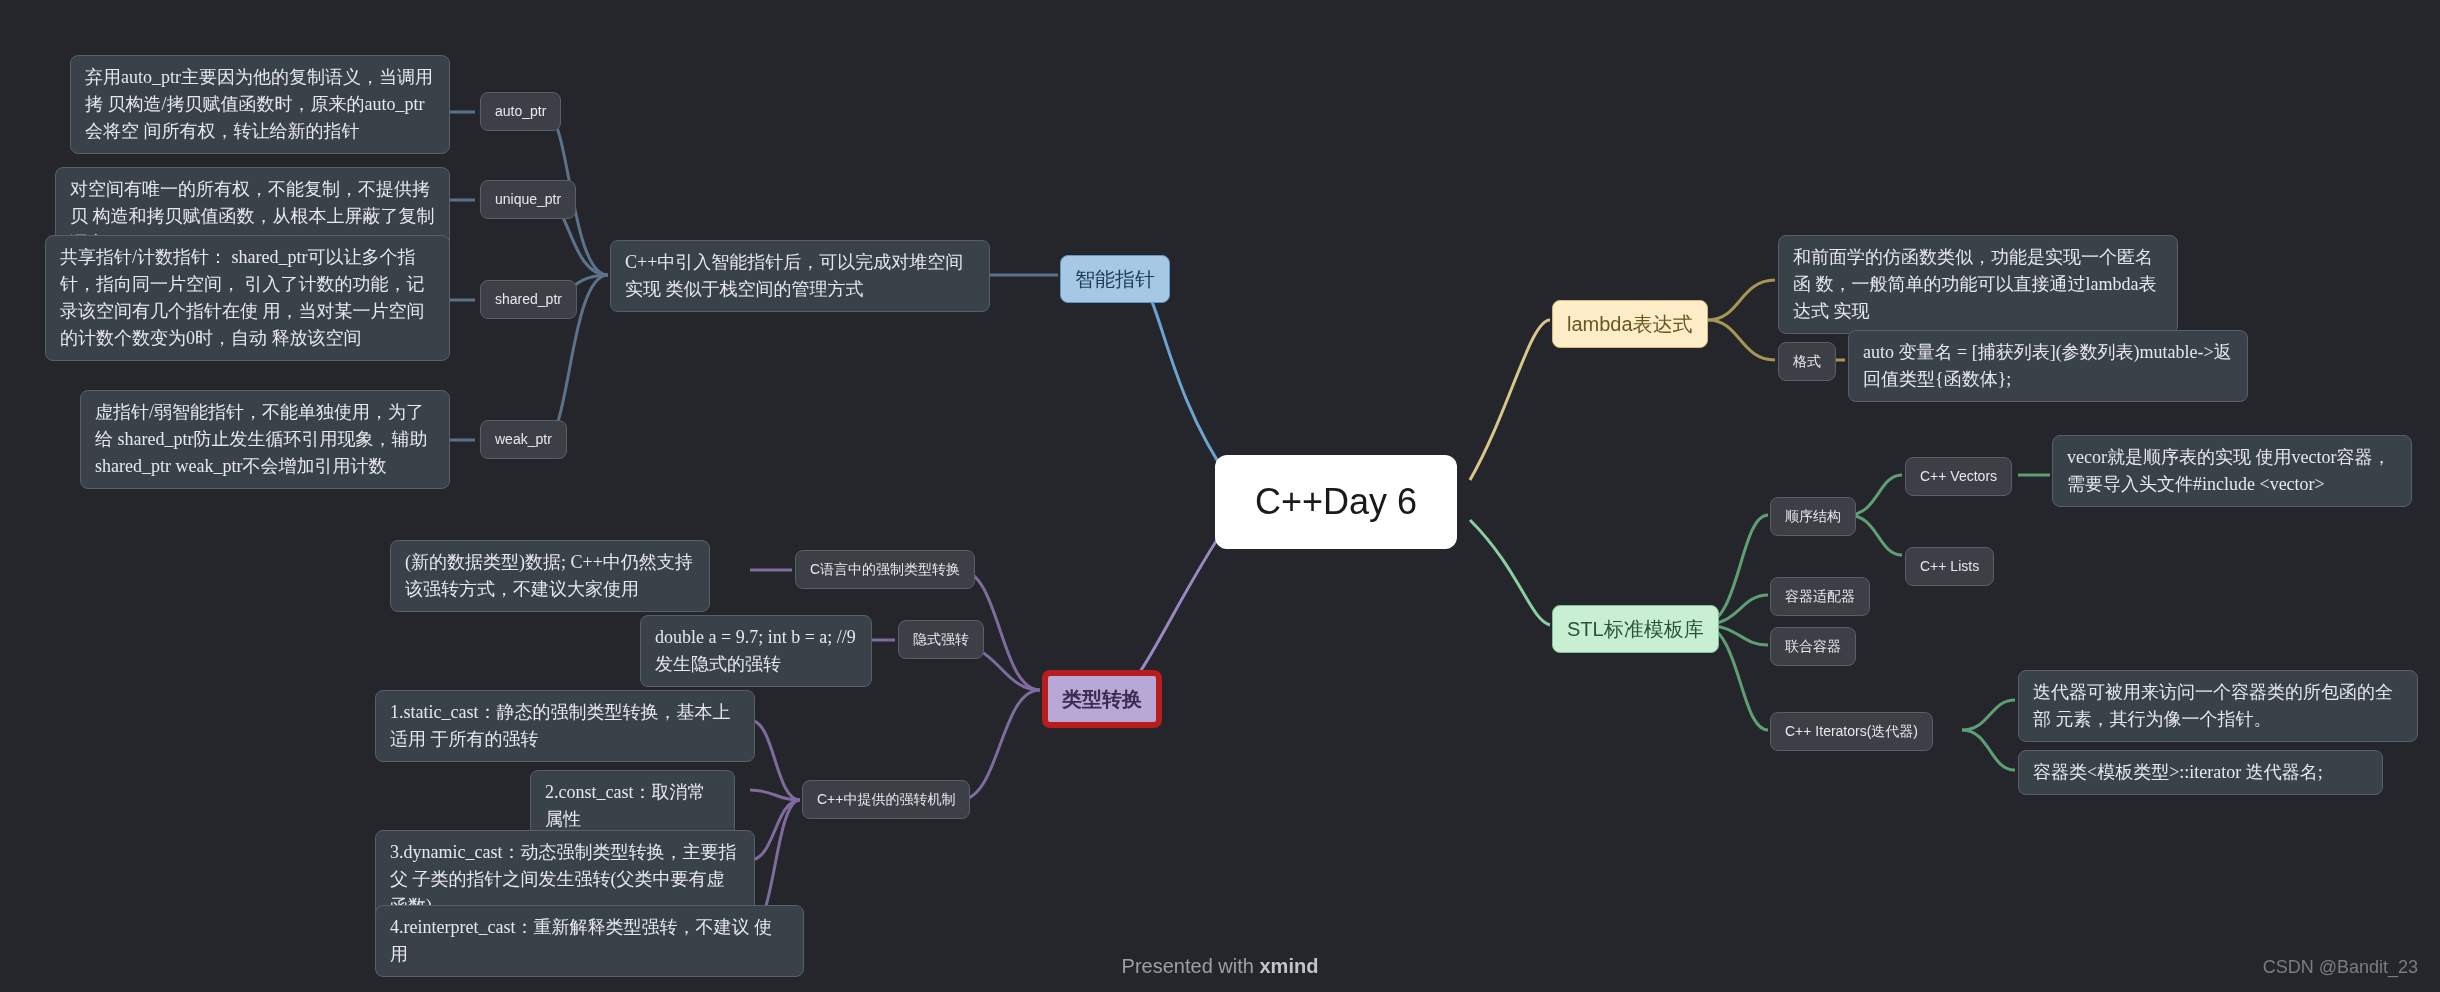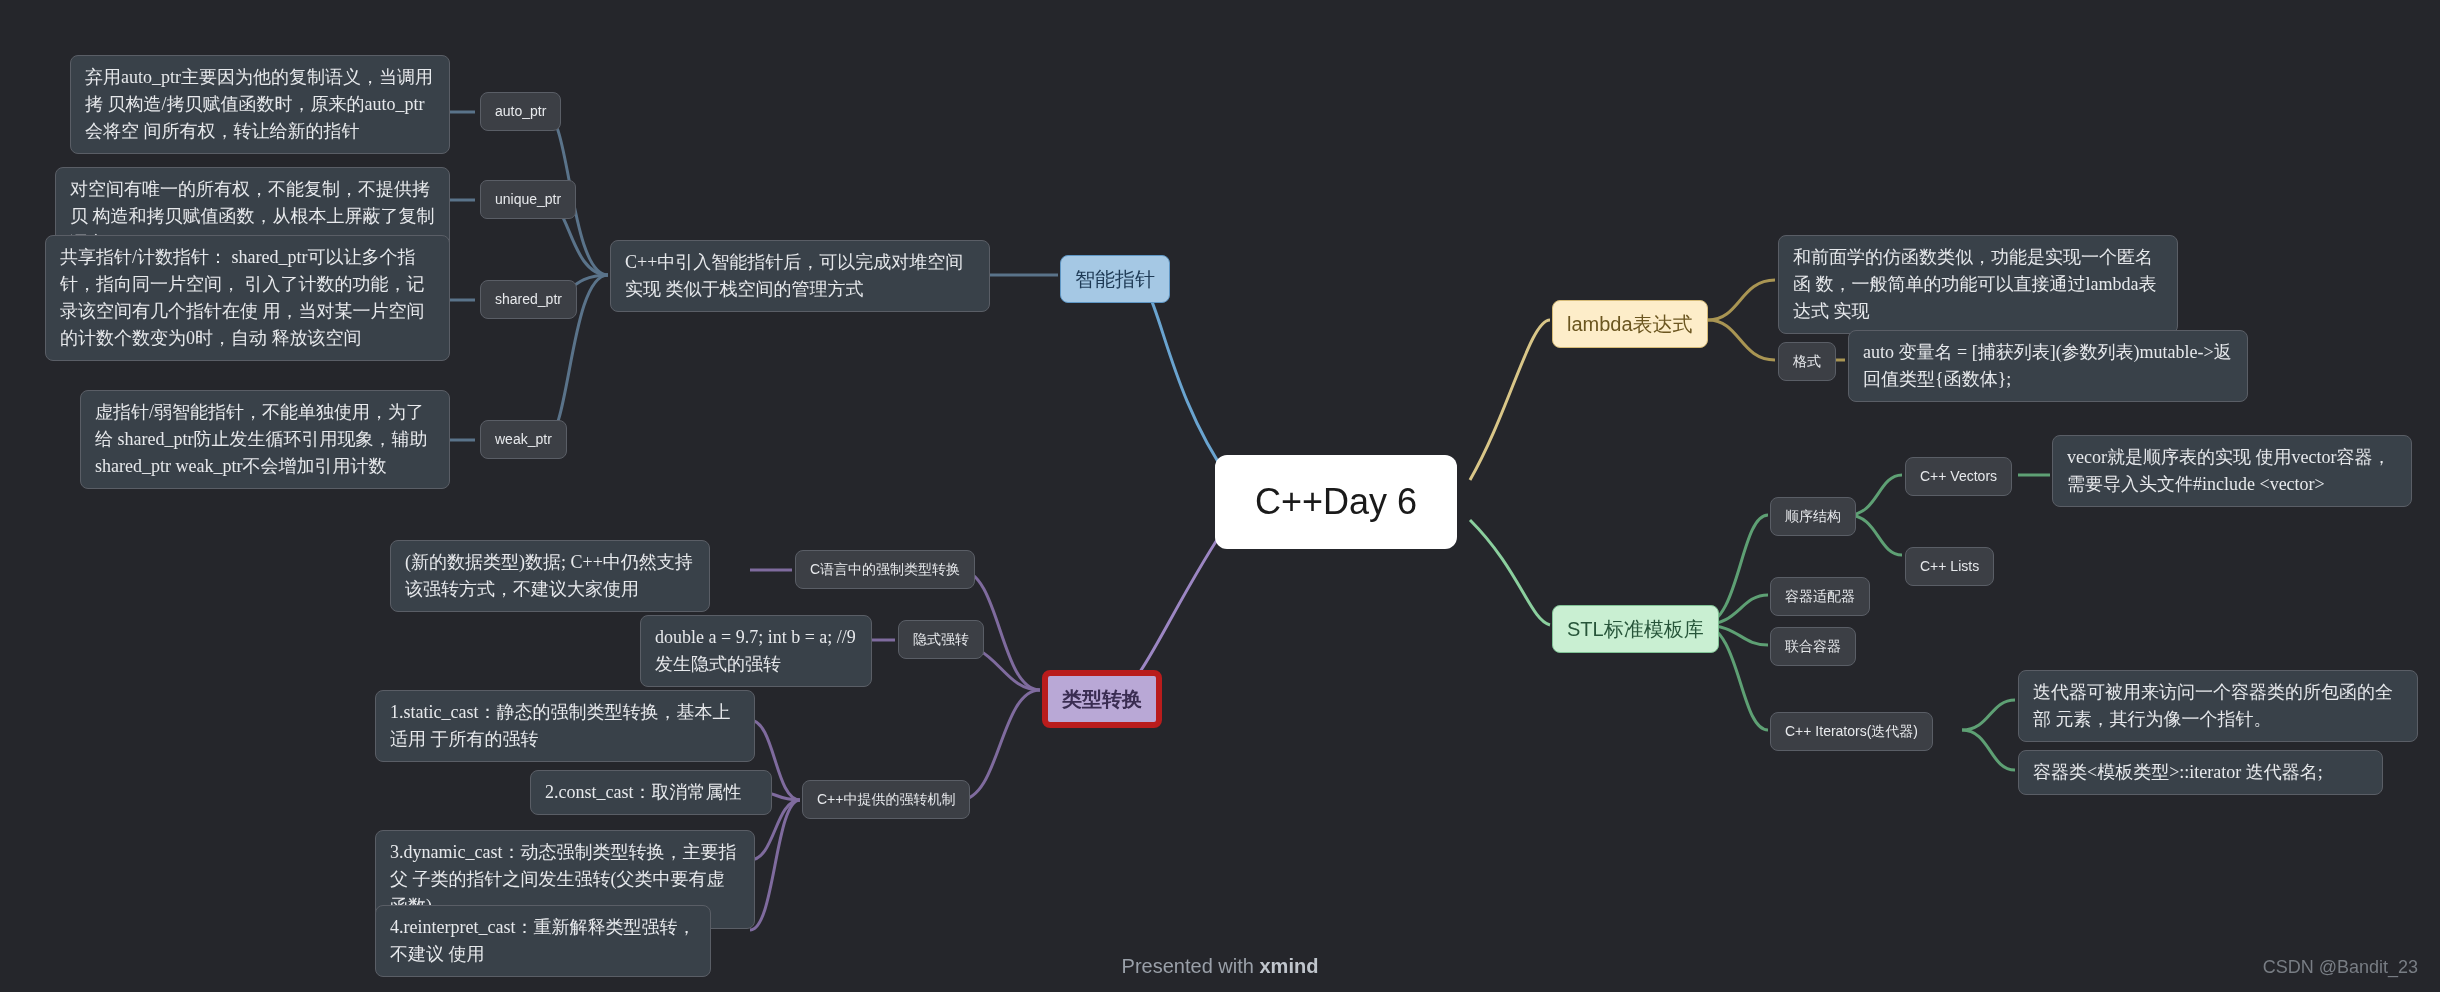--- a/index.html
+++ b/index.html
@@ -117,21 +117,21 @@
     <path d="M1962 730 C 1990 730, 1990 770, 2015 770" stroke="#5ea074"></path>
   </g>
 </svg>
 
 <div class="node center" style="left:1215px; top:455px;">C++Day 6</div>
 
 <div class="node blue" style="left:1060px; top:255px;">智能指针</div>
 <div class="node leaf" style="left:610px; top:240px; width:380px;">C++中引入智能指针后，可以完成对堆空间实现
 类似于栈空间的管理方式</div>
 <div class="node lbl" style="left:480px; top:92px;">auto_ptr</div>
-<div class="node lbl" style="left:480px; top:180px;border-radius:7px;">unique_ptr</div>
+<div class="node lbl" style="left:480px; top:180px;">unique_ptr</div>
 <div class="node lbl" style="left:480px; top:280px;">shared_ptr</div>
 <div class="node lbl" style="left:480px; top:420px;">weak_ptr</div>
 <div class="node leaf" style="left:70px;  top:55px;  width:380px;">弃用auto_ptr主要因为他的复制语义，当调用拷
 贝构造/拷贝赋值函数时，原来的auto_ptr会将空
 间所有权，转让给新的指针</div>
 <div class="node leaf" style="left:55px;  top:167px; width:395px;">对空间有唯一的所有权，不能复制，不提供拷贝
 构造和拷贝赋值函数，从根本上屏蔽了复制语义</div>
 <div class="node leaf" style="left:45px;  top:235px; width:405px;">共享指针/计数指针：
 shared_ptr可以让多个指针，指向同一片空间，
 引入了计数的功能，记录该空间有几个指针在使
@@ -145,24 +145,24 @@
 <div class="node purple" style="left:1042px; top:670px;">类型转换</div>
 <div class="node lbl" style="left:795px; top:550px;">C语言中的强制类型转换</div>
 <div class="node lbl" style="left:898px; top:620px;">隐式强转</div>
 <div class="node lbl" style="left:802px; top:780px;">C++中提供的强转机制</div>
 <div class="node leaf" style="left:390px; top:540px; width:320px;">(新的数据类型)数据;
 C++中仍然支持该强转方式，不建议大家使用</div>
 <div class="node leaf" style="left:640px; top:615px; width:232px;">double a = 9.7;
 int b = a;  //9 发生隐式的强转</div>
 <div class="node leaf" style="left:375px; top:690px; width:380px;">1.static_cast：静态的强制类型转换，基本上适用
 于所有的强转</div>
-<div class="node leaf" style="left:530px; top:770px; width:242px;">2.const_cast：取消常属性</div>
+<div class="node leaf" style="left:530px; top:770px; width:205px;">2.const_cast：取消常属性</div>
 <div class="node leaf" style="left:375px; top:830px; width:380px;">3.dynamic_cast：动态强制类型转换，主要指父
 子类的指针之间发生强转(父类中要有虚函数)，</div>
-<div class="node leaf" style="left:375px; top:905px; width:336px;">4.reinterpret_cast：重新解释类型强转，不建议
+<div class="node leaf" style="left:375px; top:905px; width:429px;">4.reinterpret_cast：重新解释类型强转，不建议
 使用</div>
 
 <div class="node yellow" style="left:1552px; top:300px;">lambda表达式</div>
 <div class="node leaf" style="left:1778px; top:235px; width:400px;">和前面学的仿函数类似，功能是实现一个匿名函
 数，一般简单的功能可以直接通过lambda表达式
 实现</div>
 <div class="node lbl" style="left:1778px; top:342px;">格式</div>
 <div class="node leaf" style="left:1848px; top:330px; width:400px;">auto 变量名 = [捕获列表](参数列表)mutable-&gt;返
 回值类型{函数体};</div>
 

